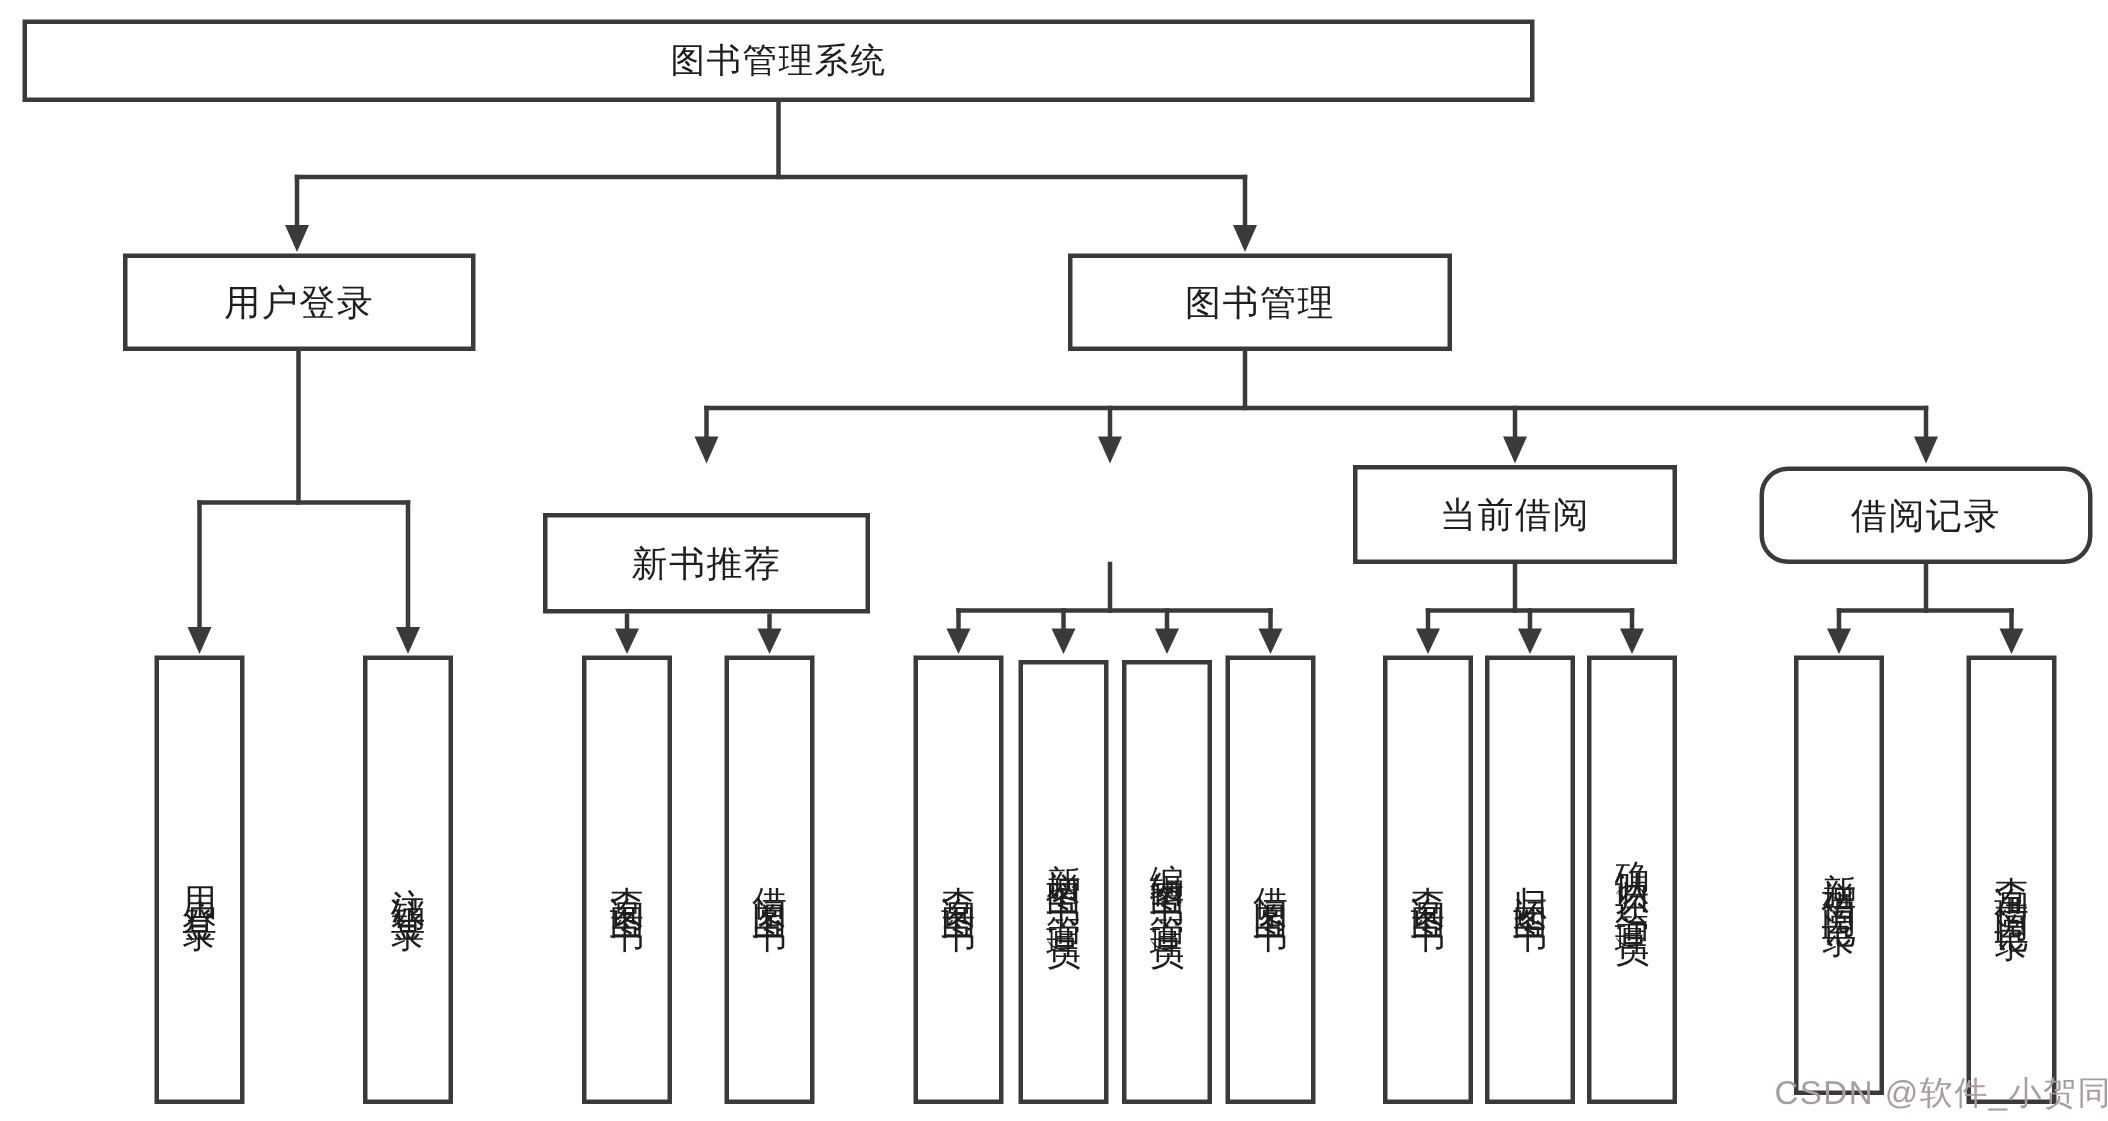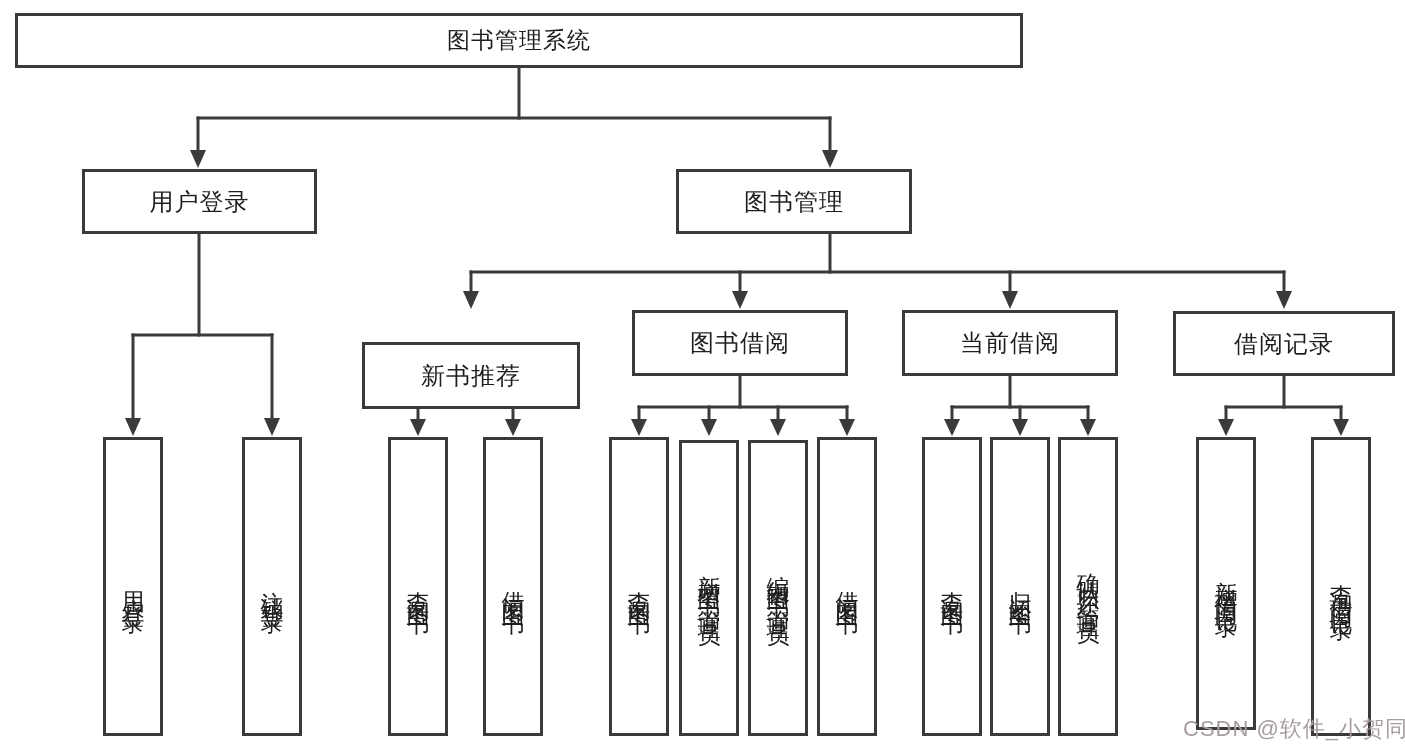--- a/index.html
+++ b/index.html
@@ -98,34 +98,31 @@
     </g>
   </svg>
 
   <div class="node hbox root" style="left:15px;top:13px;width:1008px;height:55px;">
     <span>图书管理系统</span>
   </div>
 
   <div class="node hbox" style="left:82px;top:169px;width:235px;height:65px;">
     <span>用户登录</span>
   </div>
-  <div class="node hbox" style="left:676px;top:169px;width:236px;height:65px;text-align:center;">
+  <div class="node hbox" style="left:712px;top:169px;width:256px;height:65px;text-align:center;">
     <span>图书管理</span>
   </div>
 
   <div class="node hbox" style="left:362px;top:310px;width:218px;height:67px;margin-top:32px;">
     <span>新书推荐</span>
   </div>
-  <div class="node hbox" style="left:632px;top:310px;width:216px;height:66px;">
-    <span>图书借阅</span>
-  </div>
   <div class="node hbox" style="left:902px;top:310px;width:216px;height:66px;justify-content:center;">
     <span>当前借阅</span>
   </div>
-  <div class="node hbox" style="left:1173px;top:311px;width:222px;height:65px;">
+  <div class="node hbox" style="left:1173px;top:311px;width:222px;height:65px;border-radius:19px;">
     <span>借阅记录</span>
   </div>
 
   <div class="node vbox" style="left:103px;top:437px;width:60px;height:299px;">
     <span class="vtext">用户登录</span>
   </div>
   <div class="node vbox" style="left:242px;top:437px;width:60px;height:299px;">
     <span class="vtext">注销登录</span>
   </div>
 

